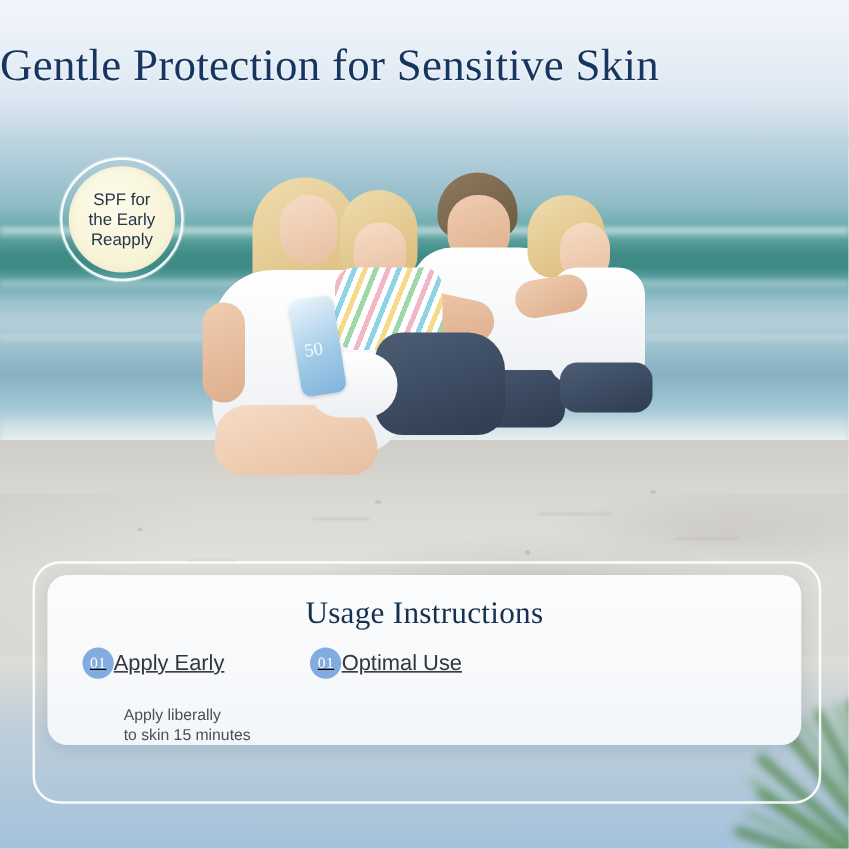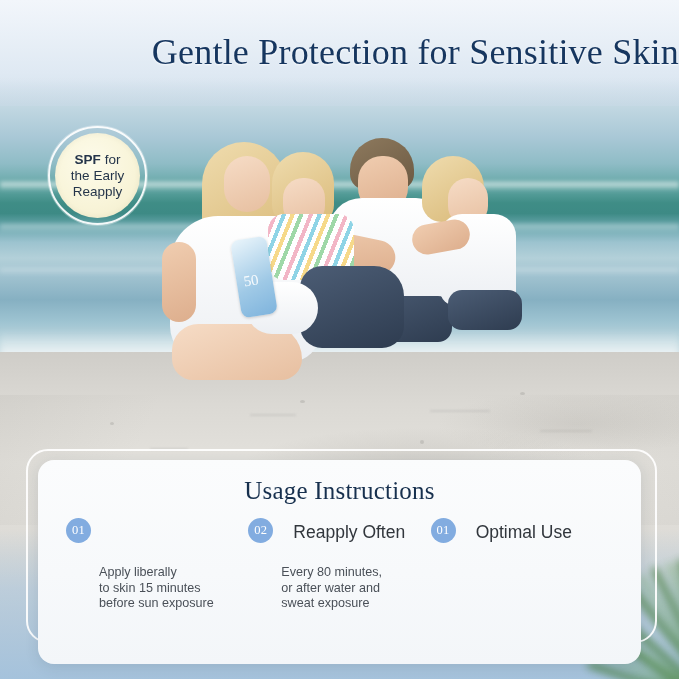--- a/index.html
+++ b/index.html
@@ -93,21 +93,21 @@
   .fig{position:absolute;}
   .white-cloth{background:linear-gradient(180deg,#ffffff,#eceff3);}
   .skin{background:linear-gradient(160deg,#f0cdb0,#ddae8d);}
   .skin-lt{background:linear-gradient(160deg,#f6dcc6,#e7bfa0);}
   .hair-blond{background:linear-gradient(150deg,#efdcae,#d9b978);}
   .hair-dark{background:linear-gradient(150deg,#8e7a5e,#6b5942);}
   .denim{background:linear-gradient(160deg,#4c5d75,#2e3c50);}
 
   
   .title{
-    position:absolute;left:0;top:31px;width:679px;text-align:right;
+    position:absolute;left:0;top:31px;width:679px;text-align:left;
     font-family:"Liberation Serif","DejaVu Serif",serif;
     font-size:36px;letter-spacing:.2px;color:#16365f;
     text-shadow:0 1px 2px rgba(255,255,255,.85);
     white-space:nowrap;
   }
 
   
   .badge-wrap{position:absolute;left:48px;top:126px;width:99px;height:99px;}
   .badge-ring{
     position:absolute;inset:0;border-radius:50%;
@@ -117,45 +117,45 @@
   .badge-core{
     position:absolute;left:7px;top:7px;right:7px;bottom:7px;border-radius:50%;
     background:radial-gradient(circle at 42% 34%,#fdfbea 0%,#f8f4d8 60%,#f2eccb 100%);
     display:flex;align-items:center;justify-content:center;
     box-shadow:inset 0 0 6px rgba(0,0,0,.05);
   }
   .badge-text{
     text-align:center;color:#25354a;font-size:13.5px;line-height:16px;
     font-family:"Liberation Sans",sans-serif;
   }
-  .badge-text b{font-weight:bold;text-align:center;}
+  .badge-text b{font-weight:normal;text-align:center;}
 
   
   .card-frame{
     position:absolute;left:26px;top:449px;width:627px;height:190px;
     border:2px solid rgba(255,255,255,.92);border-radius:22px;
     pointer-events:none;
   }
   .card{
-    position:absolute;left:38px;top:460px;width:603px;height:204px;
+    position:absolute;left:38px;top:460px;width:603px;height:136px;
     background:linear-gradient(180deg,#fbfcfd 0%,#f7f9fb 55%,#f3f6f9 100%);
     border-radius:16px;
     box-shadow:0 3px 14px rgba(40,60,80,.13);
     overflow:hidden;
   }
   .card-title{
     text-align:center;margin-top:17px;
     font-family:"Liberation Serif","DejaVu Serif",serif;
     font-size:25px;color:#17304e;letter-spacing:.2px;
   }
   .steps{
     display:flex;margin-top:13px;padding:0 28px;gap:0;
   }
   .step{width:33.33%;padding-right:10px;box-sizing:border-box;}
-  .step-head{display:flex;align-items:flex-end;gap:20px;}
+  .step-head{display:flex;align-items:center;gap:0;text-decoration:underline;}
   .num{
     width:25px;height:25px;flex:0 0 25px;border-radius:50%;
     background:#82ace0;color:#ffffff;
     font-family:"Liberation Serif","DejaVu Serif",serif;
     font-size:12.5px;display:flex;align-items:center;justify-content:center;
     letter-spacing:.3px;
   }
   .step-title{
     font-size:17.5px;color:#31363c;font-family:"Liberation Sans",sans-serif;
     white-space:nowrap;
@@ -260,35 +260,27 @@
 
   <div class="card-frame"></div>
   <div class="card">
     <div class="card-title">Usage Instructions</div>
 
     <div class="steps">
 
       <div class="step">
         <div class="step-head">
           <div class="num">01</div>
+          <div class="step-title">Apply Early</div>
         </div>
         <div class="step-body">Apply liberally
 to skin 15 minutes
 before sun exposure</div>
       </div>
 
-      <div class="step">
-        <div class="step-head">
-          <div class="num">02</div>
-          <div class="step-title">Reapply Often</div>
-        </div>
-        <div class="step-body">Every 80 minutes,
-or after water and
-sweat exposure</div>
-      </div>
 
       <div class="step">
         <div class="step-head">
           <div class="num">01</div>
           <div class="step-title">Optimal Use</div>
         </div>
       </div>
 
     </div>
   </div>

